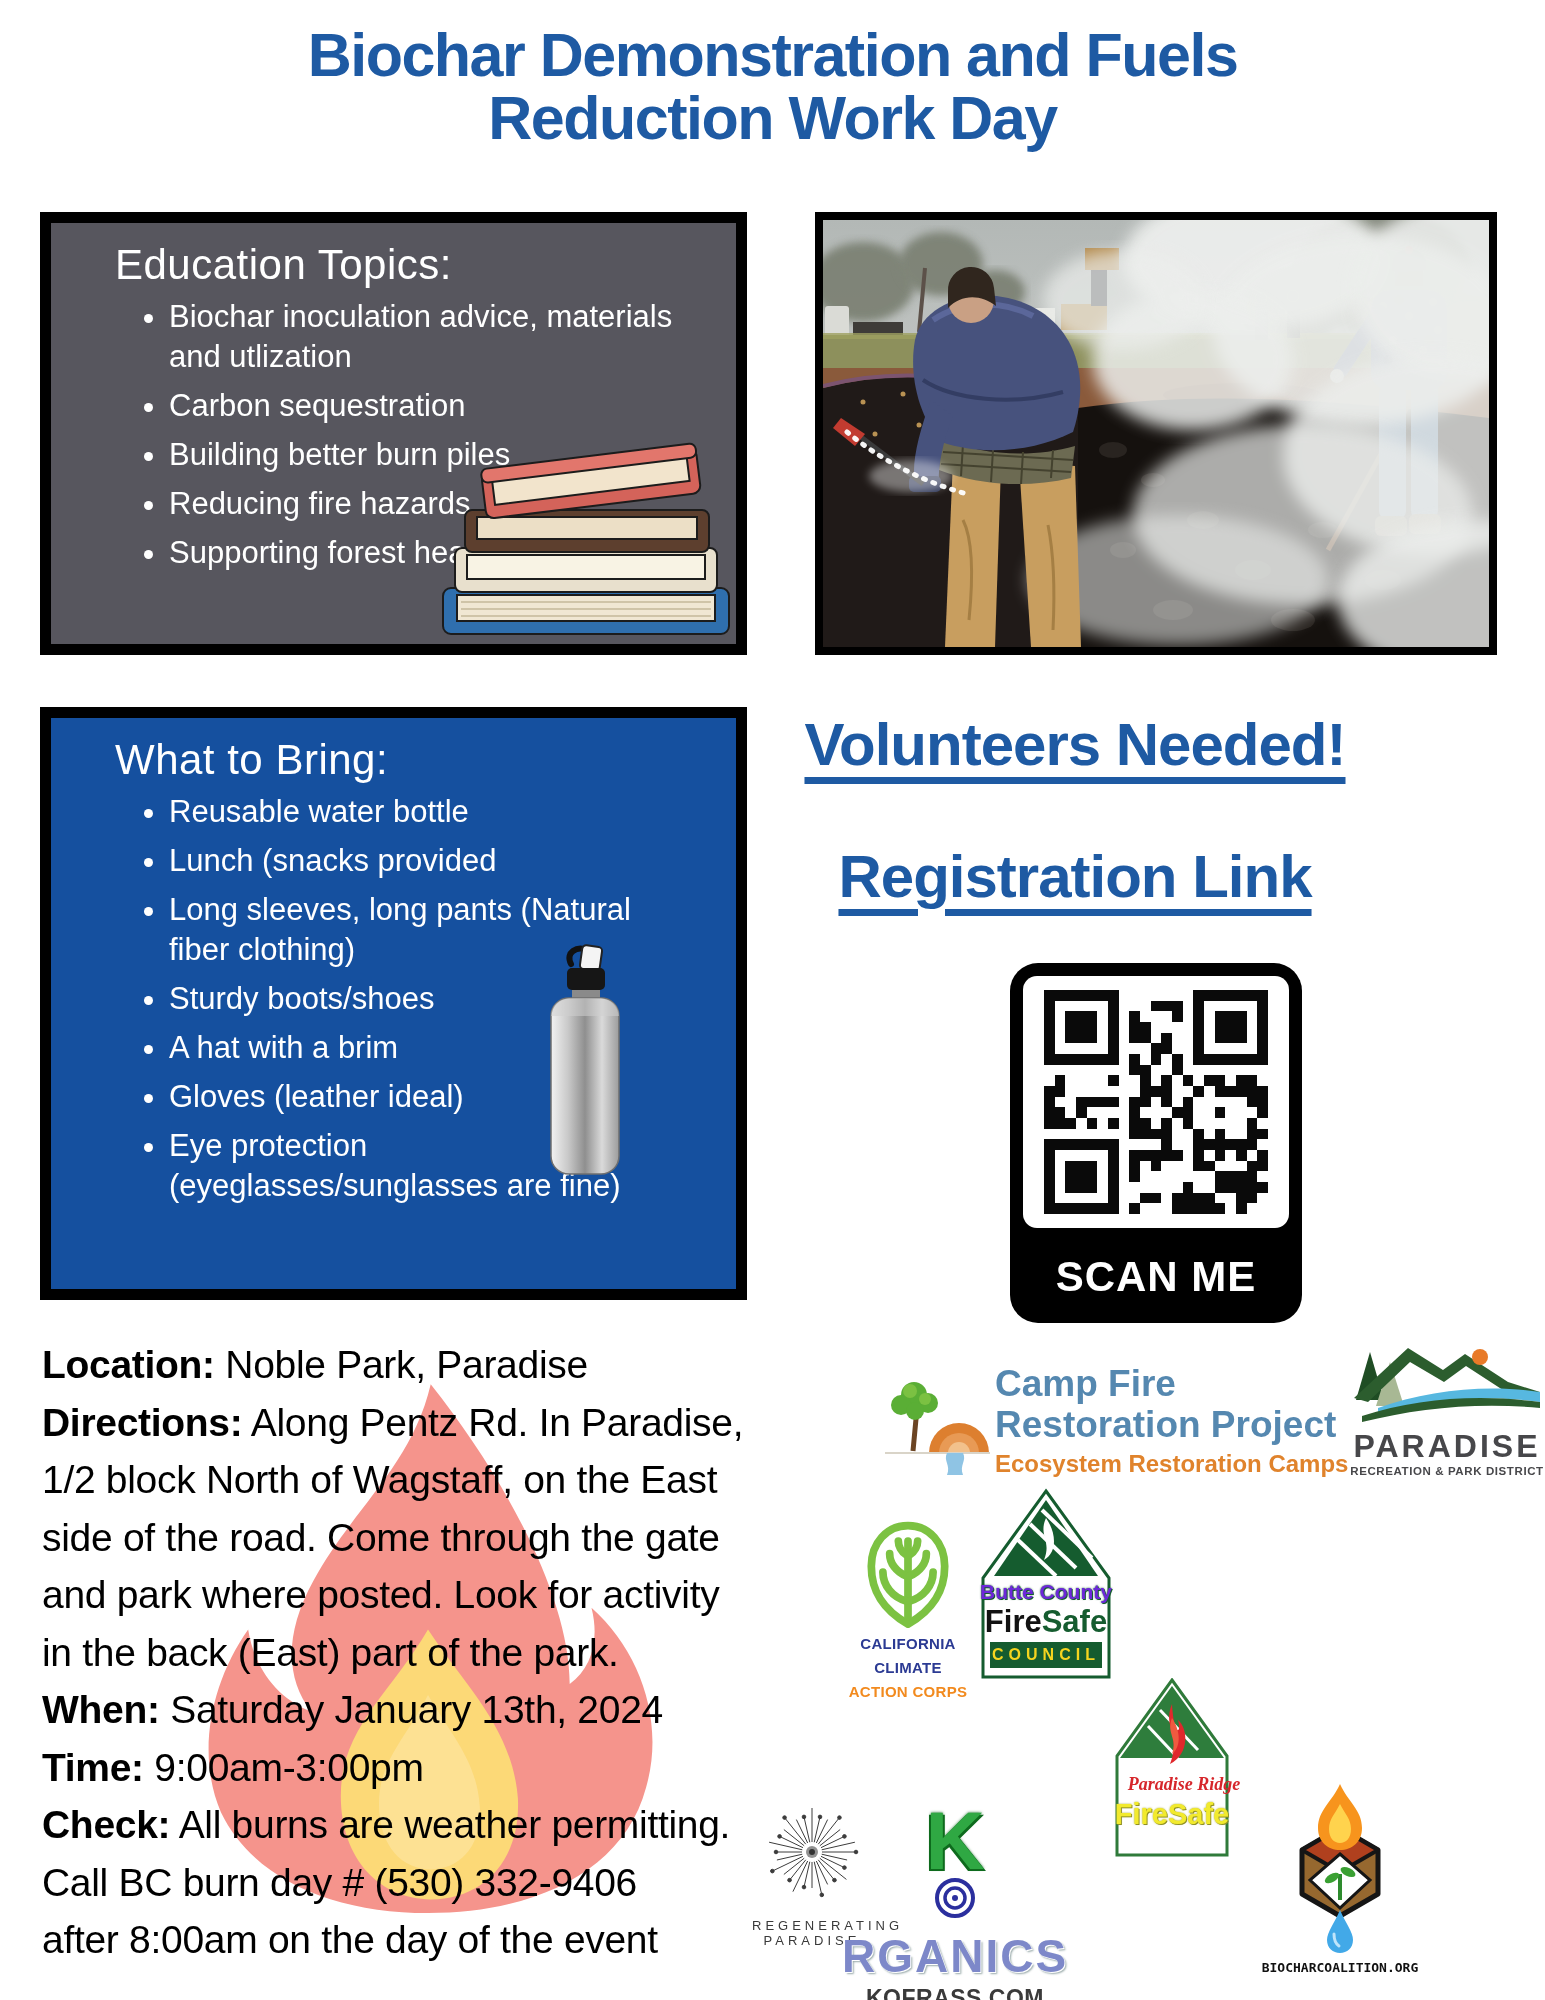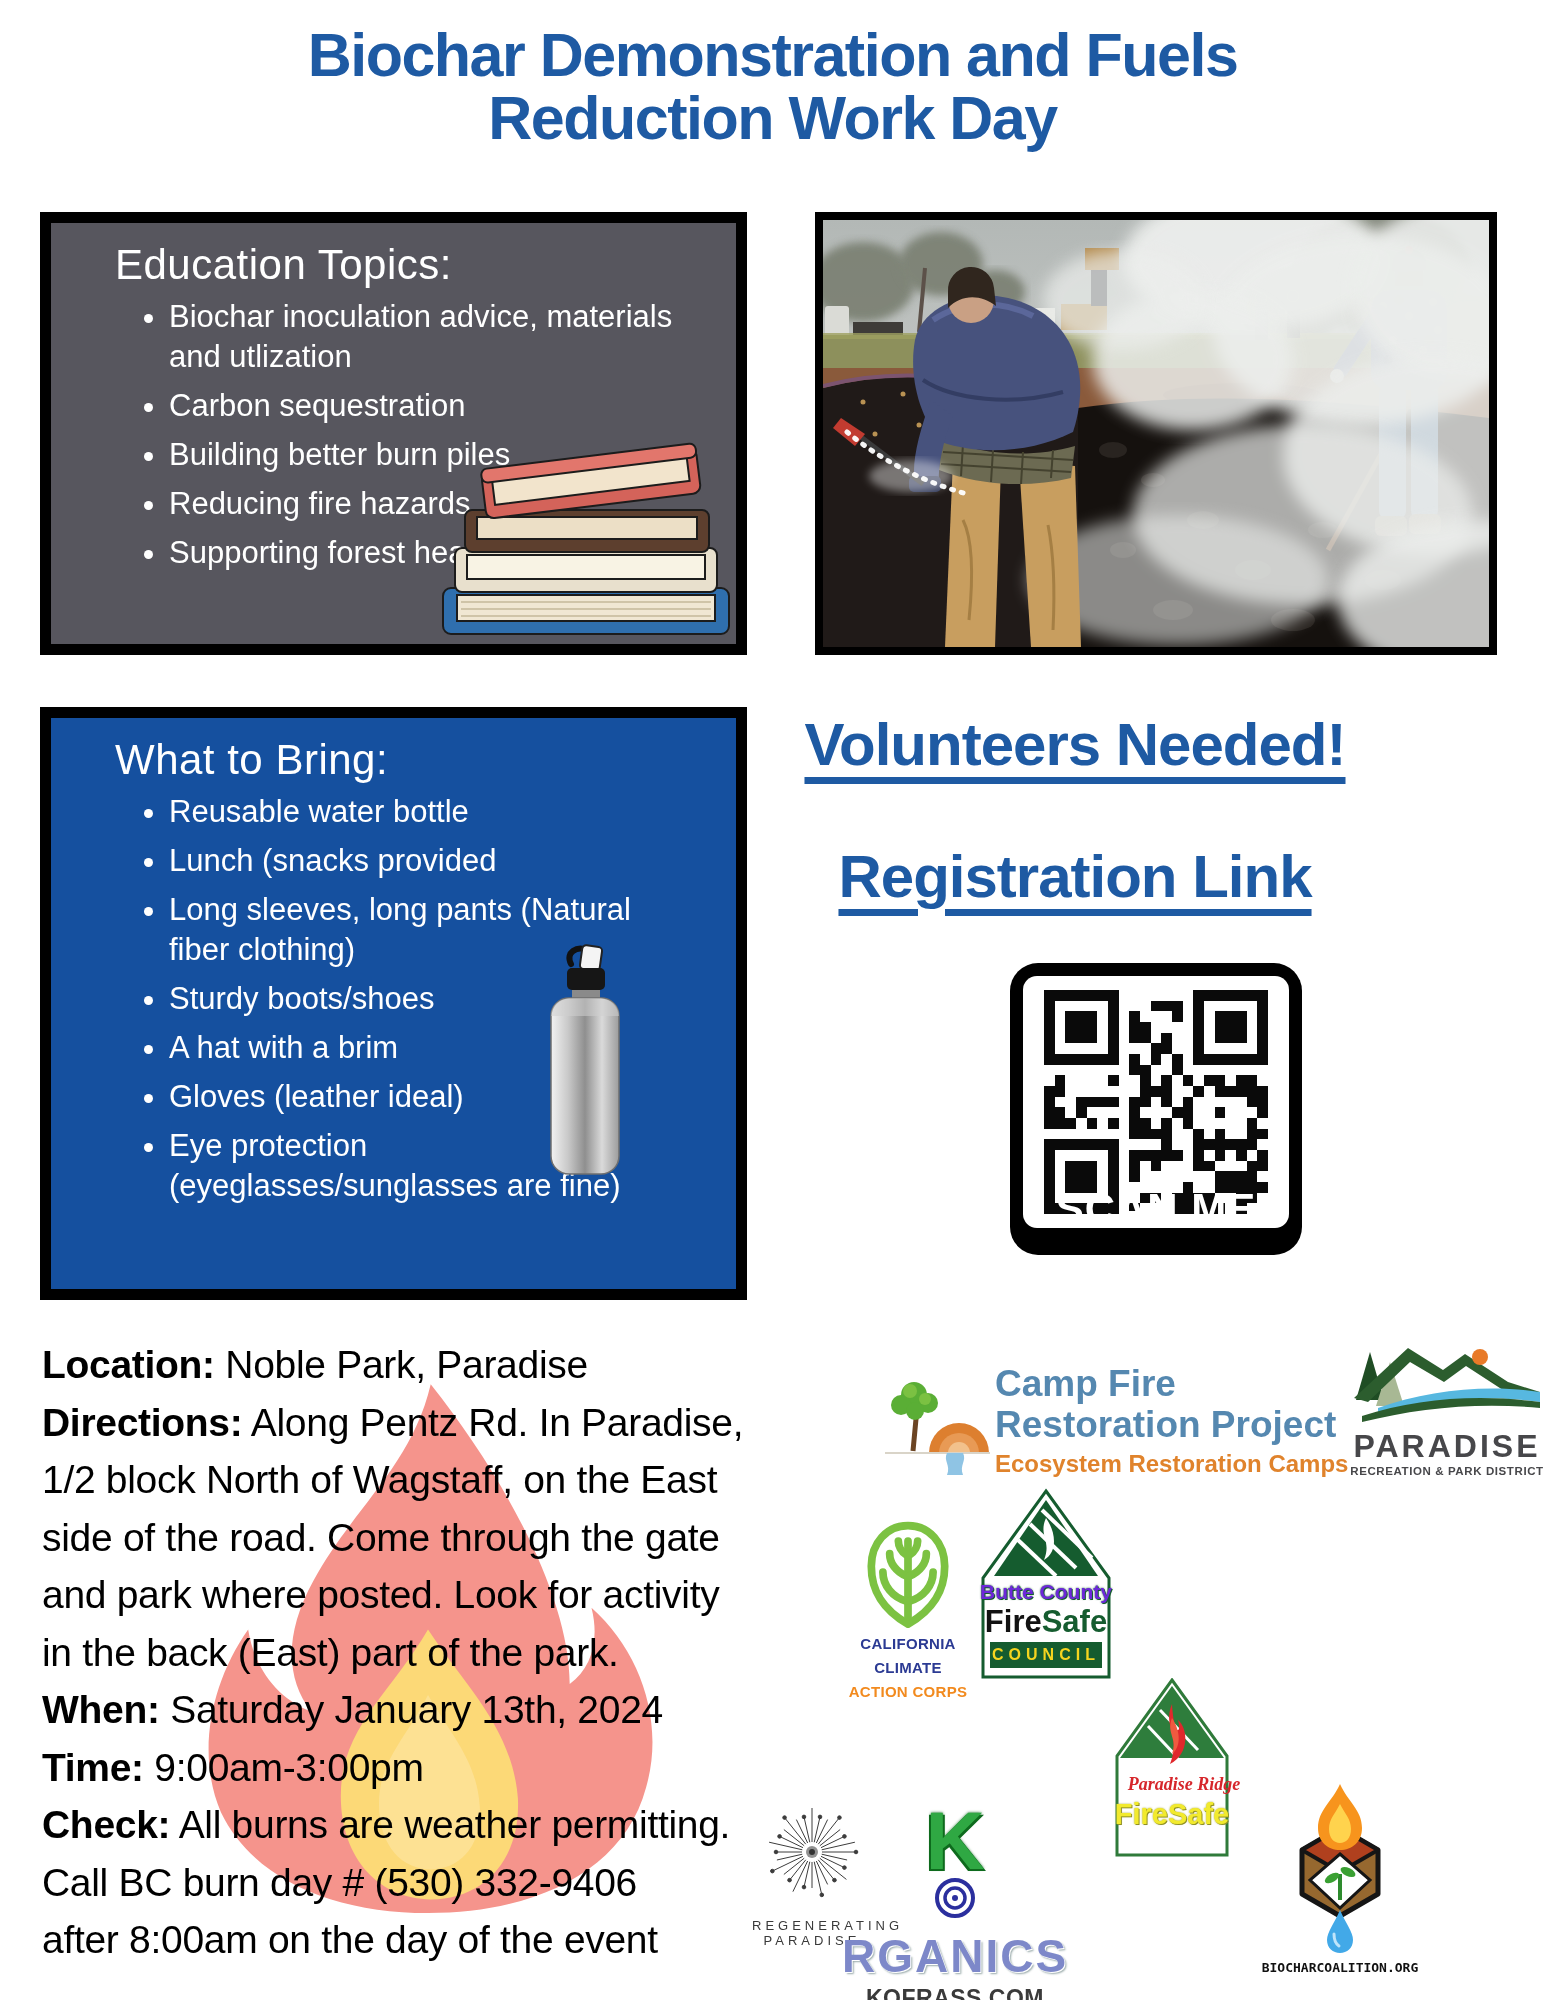--- a/index.html
+++ b/index.html
@@ -20,21 +20,21 @@
   
   .display-head{position:absolute;width:640px;left:755px;text-align:center;color:#1e5aa3;
     font-weight:800;font-size:60px;letter-spacing:-1px;
     text-decoration:underline;text-decoration-thickness:7px;text-underline-offset:12px;}
   .vol-head{top:710px;}
   .reg-head{top:842px;}
   
   .photo-frame{position:absolute;left:815px;top:212px;width:682px;height:443px;
     border:8px solid #000;box-sizing:border-box;background:#cfd2d0;}
   
-  .qr-block{position:absolute;left:1010px;top:963px;width:292px;height:292px;
+  .qr-block{position:absolute;left:1010px;top:963px;width:292px;height:360px;
     background:#000;border-radius:28px;}
   .qr-panel{position:absolute;left:13px;top:13px;width:266px;height:252px;background:#fff;
     border-radius:14px;display:flex;align-items:center;justify-content:center;}
   .qr-panel svg{width:224px;height:224px;}
   .qr-label{position:absolute;bottom:22px;left:0;width:100%;text-align:center;color:#fff;
     font-size:42px;font-weight:700;letter-spacing:1px;}
   
   .flame-img{position:absolute;left:148px;top:1368px;width:560px;height:545px;z-index:0;}
   .info-block{position:absolute;left:42px;top:1336px;width:700px;z-index:1;color:#000;
     font-size:39px;line-height:57.5px;letter-spacing:-.3px;}

